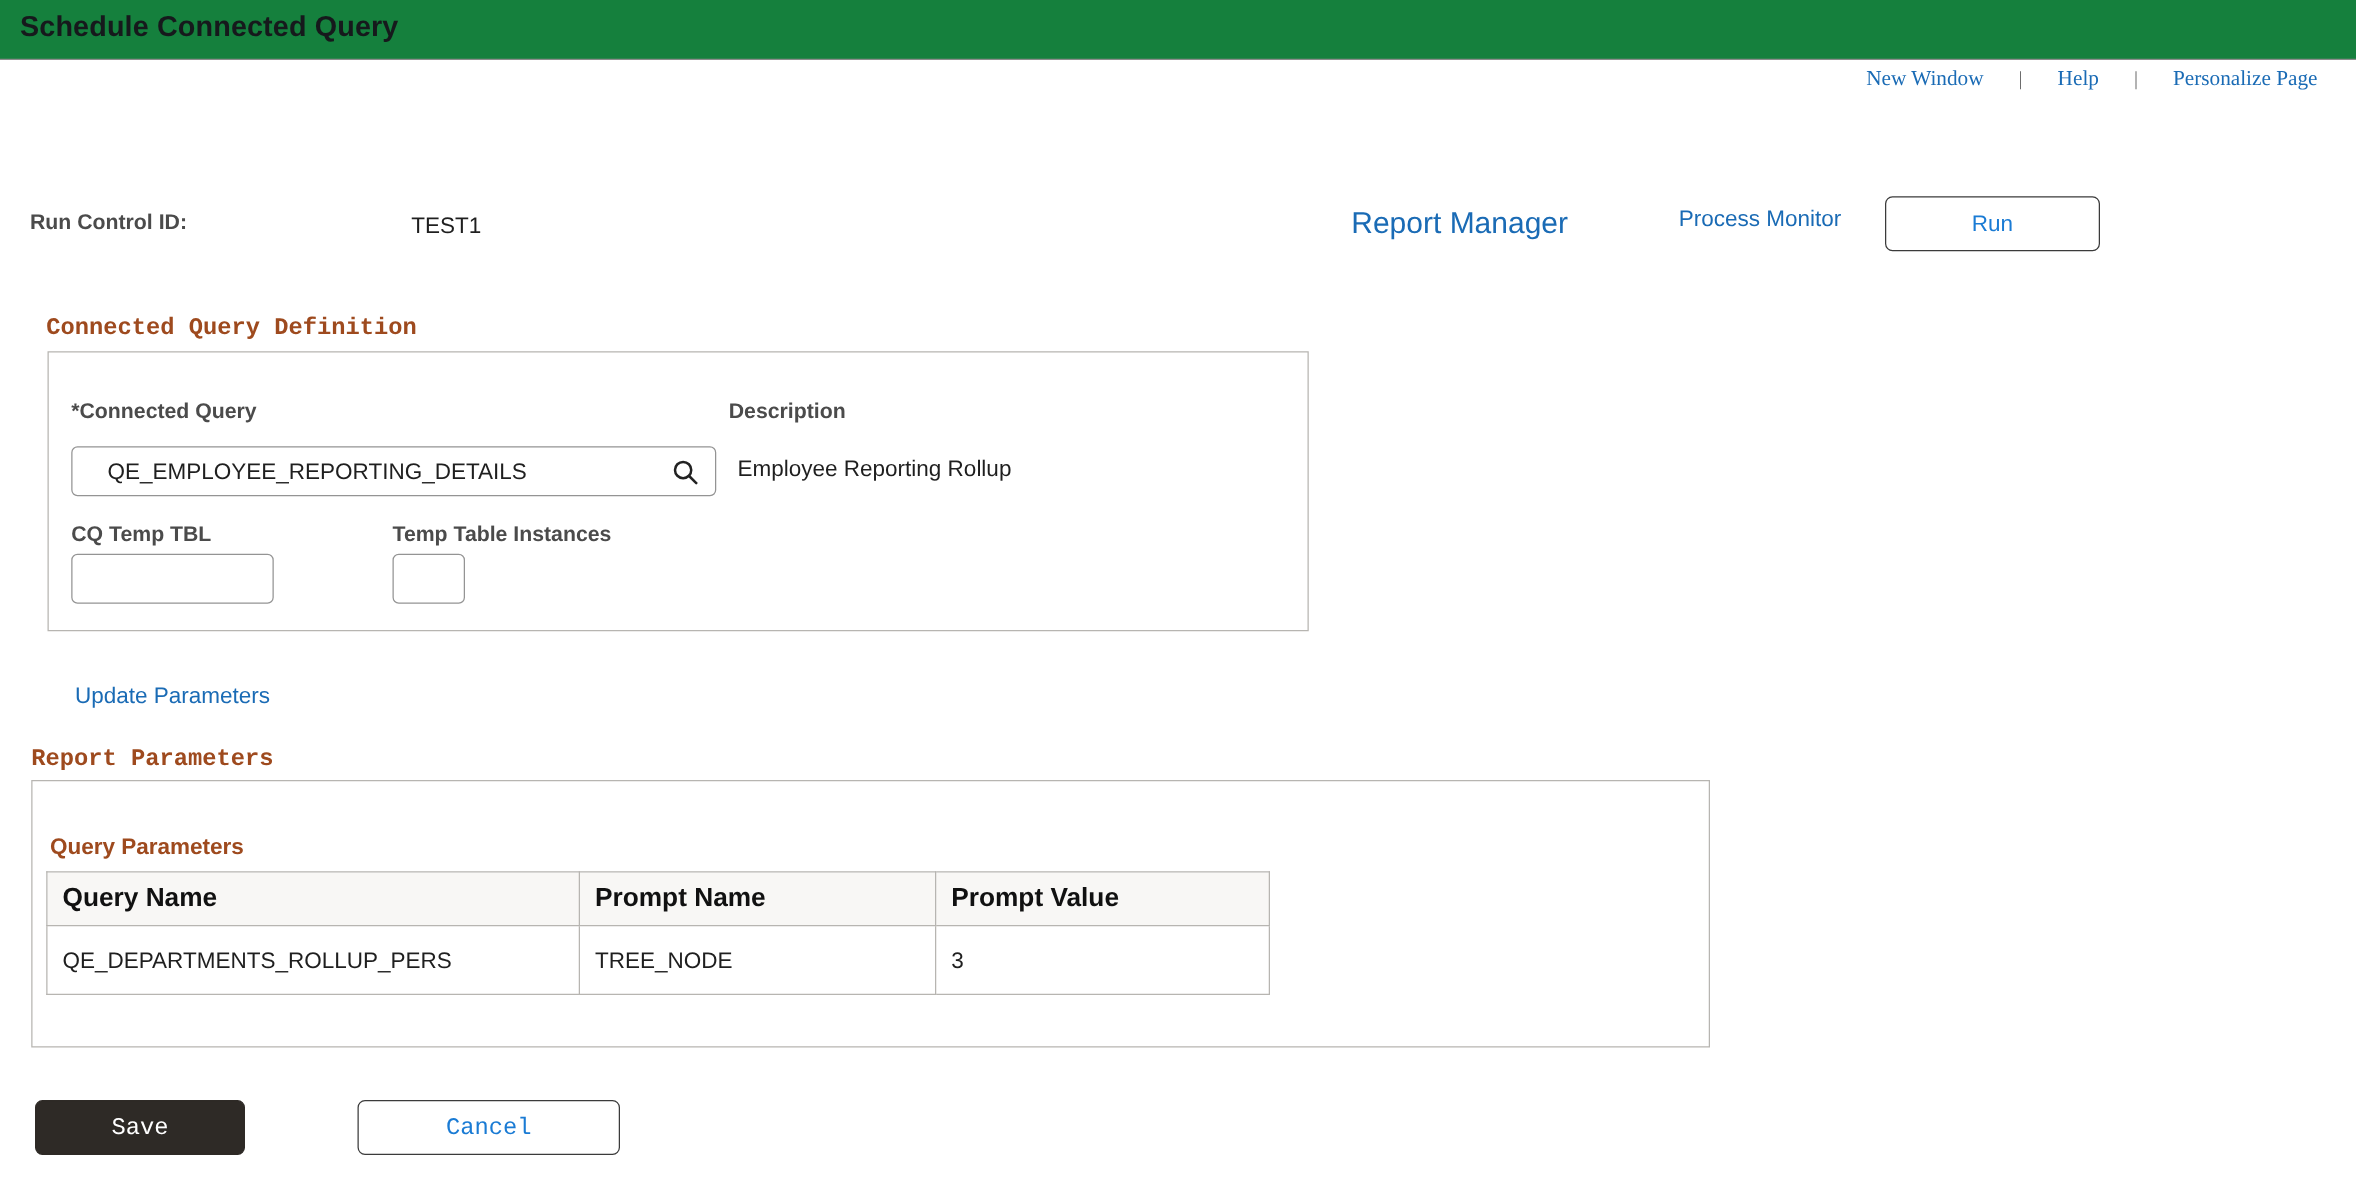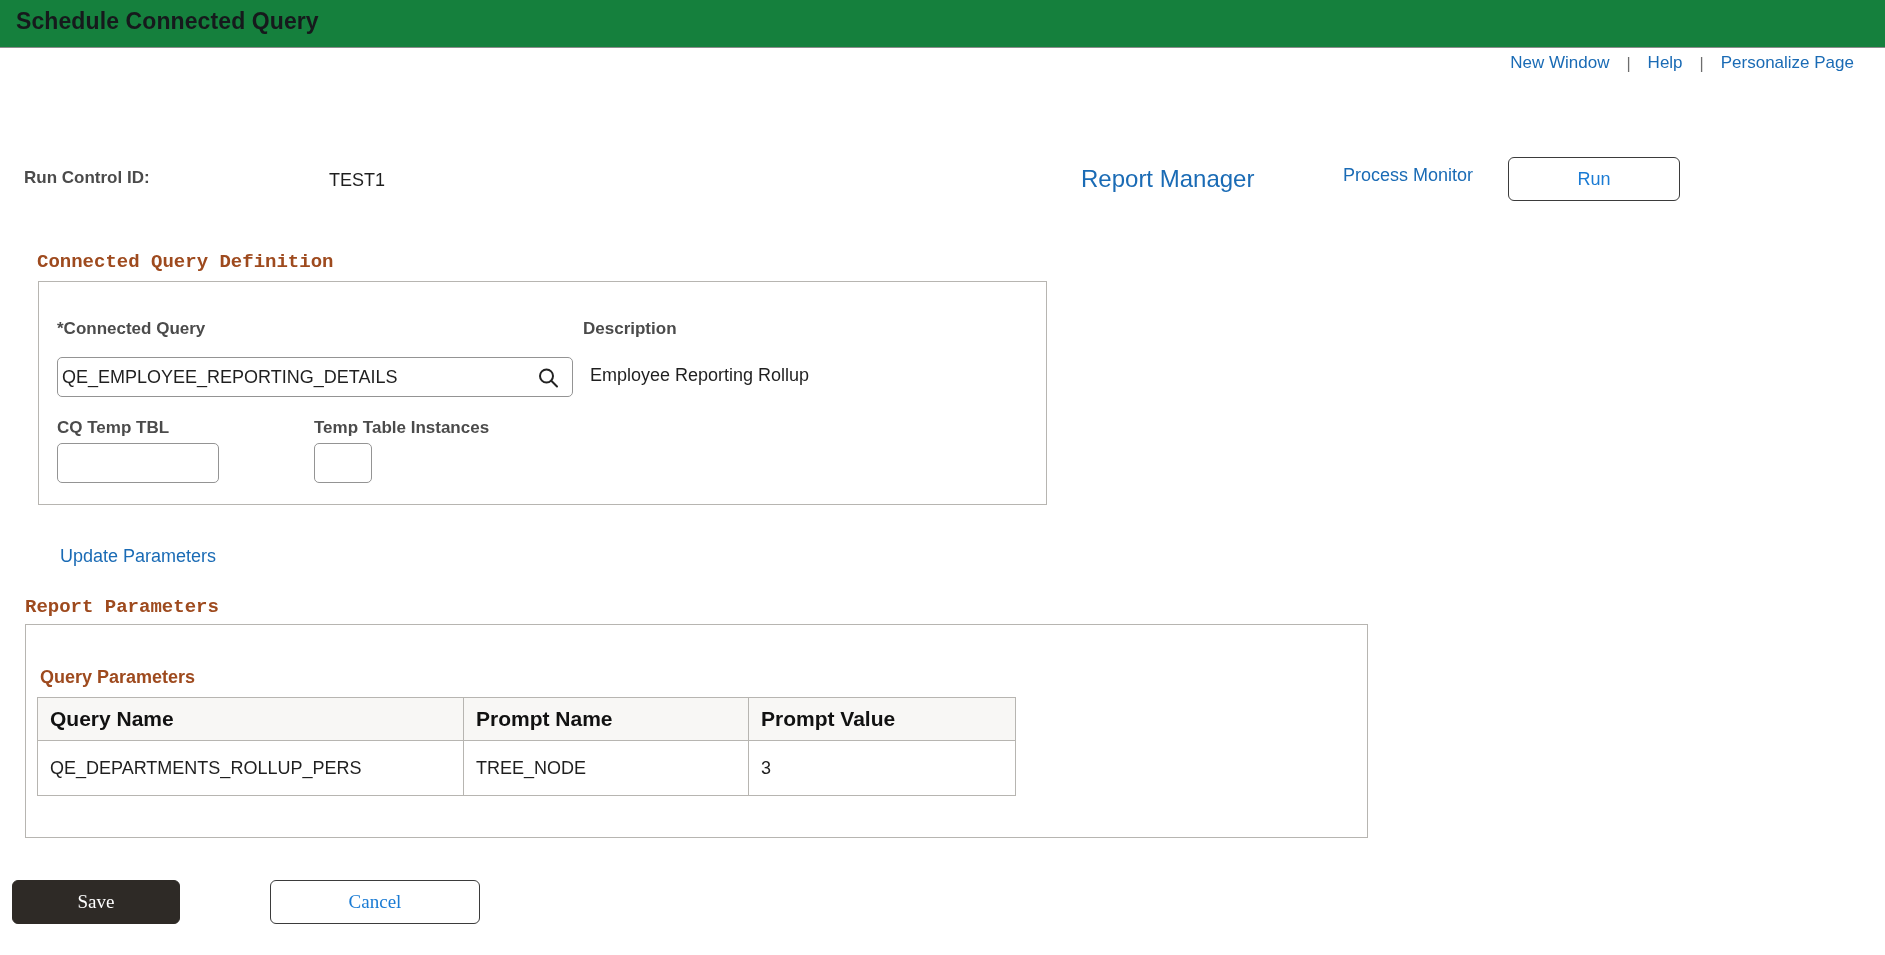--- a/index.html
+++ b/index.html
@@ -37,22 +37,23 @@
     letter-spacing: 0.1px;
   }
 
   
   .util-links {
     position: absolute;
     right: 18px;
     top: 53px;
     display: flex;
     align-items: flex-end;
-    gap: 4px;
+    gap: 15px;
     font-size: 17px;
+    font-family: Liberation Serif, serif;
   }
   .util-links a {
     color: #1a6bb5;
     text-decoration: none;
     padding: 0 13px;
     white-space: nowrap;
   }
   .util-links .sep {
     color: #6d6d6d;
     font-size: 16px;
@@ -150,21 +151,21 @@
 
   .txt-input {
     position: absolute;
     box-sizing: border-box;
     border: 1px solid #949494;
     border-radius: 5px;
     background: #ffffff;
     font-family: "Liberation Sans", sans-serif;
     font-size: 18px;
     color: #1f1f1f;
-    padding: 0 4px;
+    padding: 0 28px;
     outline: none;
   }
   #inp-connected-query {
     left: 57px; top: 357px; width: 516px; height: 40px;
     padding-right: 42px;
   }
   #inp-cq-temp-tbl { left: 57px; top: 443px; width: 162px; height: 40px; }
   #inp-temp-instances { left: 314px; top: 443px; width: 58px; height: 40px; }
 
   .lookup-icon {
@@ -226,23 +227,24 @@
     margin-top: 32px;
   }
   .col-1 { width: 426px; }
   .col-2 { width: 285px; }
   .col-3 { width: 267px; }
 
   
   .btn {
     position: absolute;
     box-sizing: border-box;
-    font-family: Liberation Serif, serif;
+    font-family: Liberation Mono, monospace;
     cursor: pointer;
     padding: 0;
+    margin-left: 16px;
   }
   #btn-save {
     left: 12px; top: 880px; width: 168px; height: 44px;
     background: #2e2a26;
     border: 1px solid #2e2a26;
     border-radius: 6px;
     color: #ffffff;
     font-size: 19px;
   }
   #btn-cancel {

